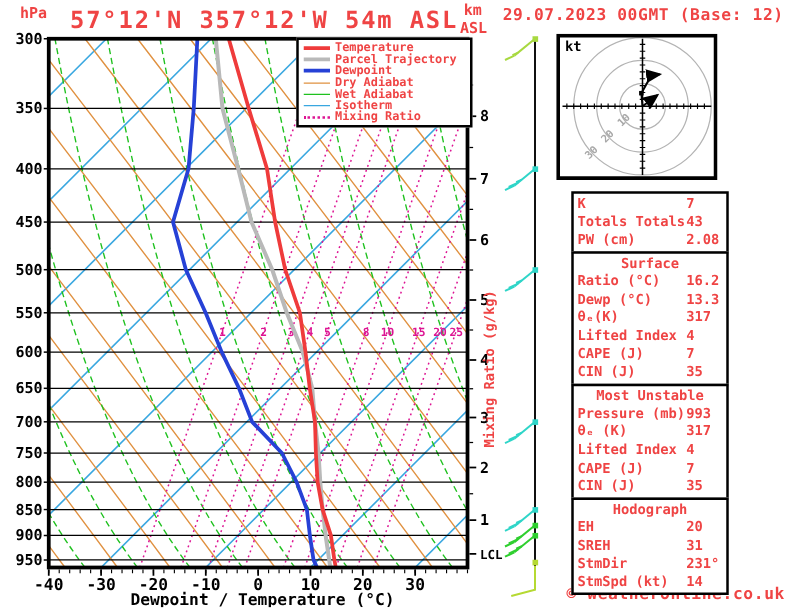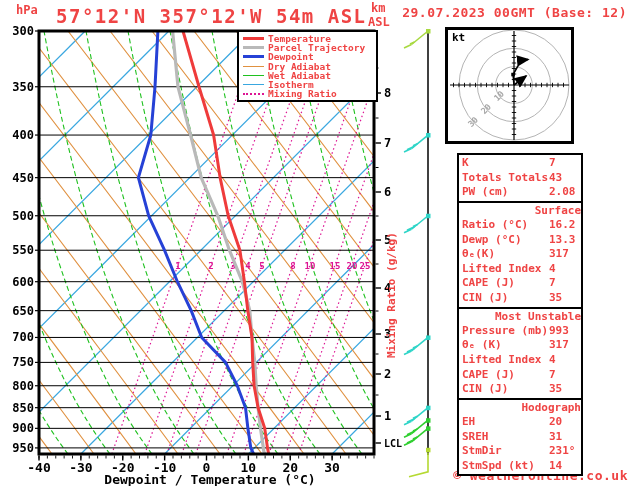--- a/index.html
+++ b/index.html
@@ -12,21 +12,21 @@
   #km-label{left:371px;top:1px;font-size:12px;}
   #asl-label{left:368px;top:15px;font-size:12px;}
   #mixing-label{left:385px;top:213px;height:145px;width:15px;font-size:11px;
      writing-mode:vertical-rl;transform:rotate(180deg);letter-spacing:0px;}
   #legend{left:237px;top:30px;width:137px;border:2px solid #000;background:#fff;z-index:3;padding:2px 0 2px 0;}
   .legend-row{display:flex;align-items:center;gap:4px;height:9.2px;padding-left:4px;}
   .legend-swatch{width:21px;flex:none;}
   .legend-text{font-size:9.5px;line-height:9.2px;white-space:nowrap;}
   #statbox{left:457px;top:155px;width:126px;z-index:3;}
   .sec{border:2px solid #000;margin-top:-2px;background:#fff;padding:1px 0;}
-  .sec-title{text-align:right;font-size:11px;line-height:14.2px;}
+  .sec-title{text-align:center;font-size:11px;line-height:14.2px;}
   .srow{display:flex;font-size:11px;line-height:14.6px;padding:0 3px;}
   .srow .lab{width:87px;flex:none;white-space:nowrap;}
   .srow .val{flex:1;white-space:nowrap;}
   #footer{right:1px;top:468px;font-size:13px;letter-spacing:0.5px;}
   #hodo{left:445px;top:27px;z-index:2;}
   svg{display:block;}
   text{font-family:"DejaVu Sans Mono","Liberation Mono",monospace;font-weight:bold;}
 </style>
 </head>
 <body>

